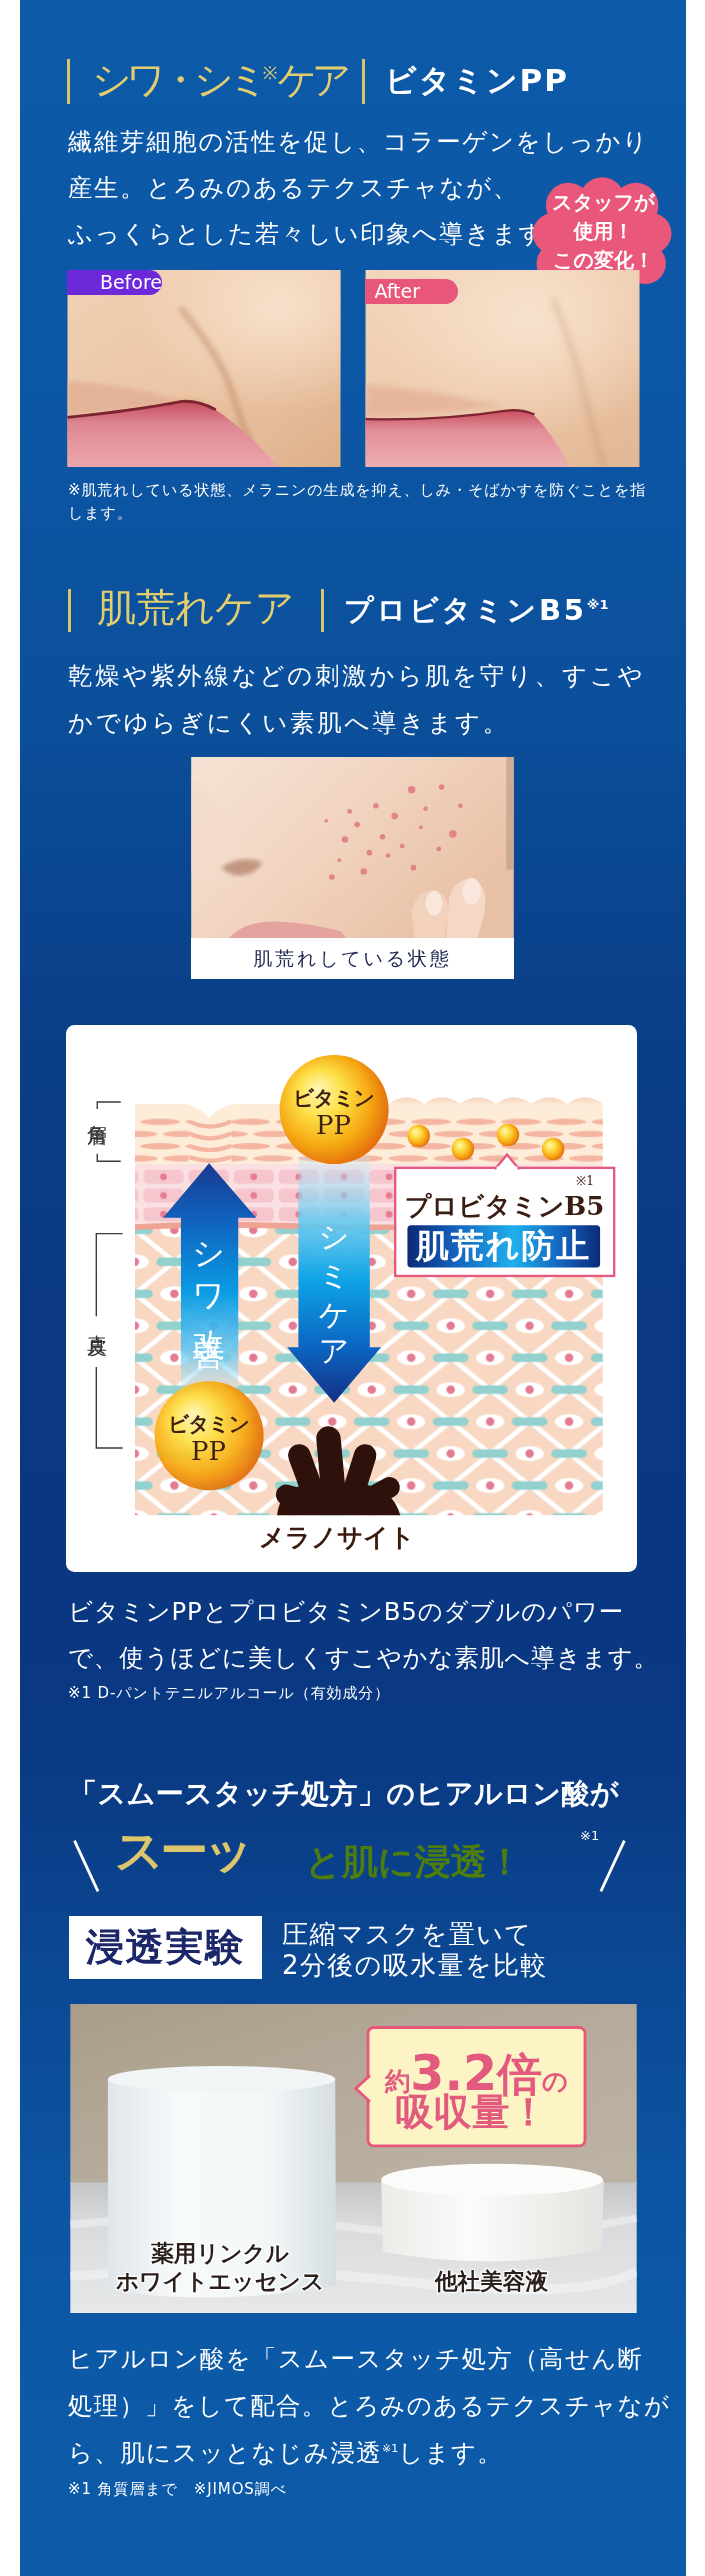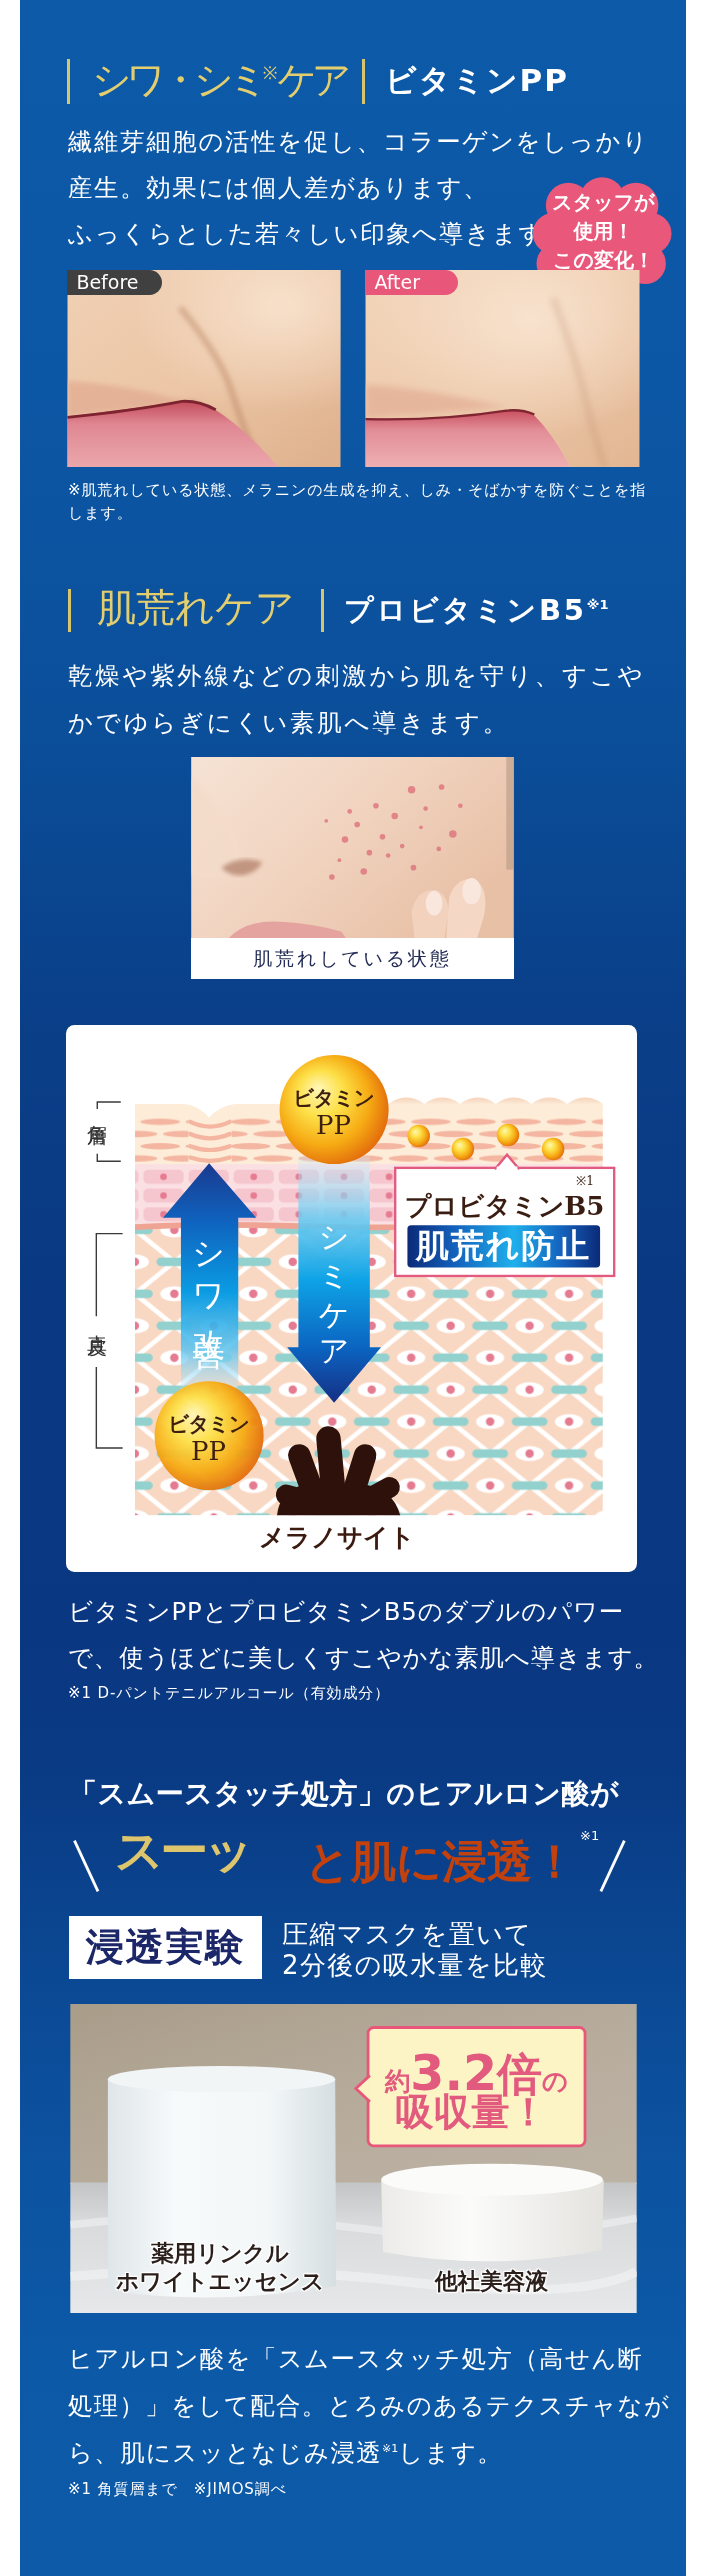--- a/index.html
+++ b/index.html
@@ -42,21 +42,21 @@
 
   <div class="abs bar" style="left:67px;top:59px;height:45px;"></div>
   <div class="abs gold" style="left:92px;top:53px;font-size:39px;line-height:53px;letter-spacing:-5.6px;">
     <span>シワ・シミ</span><span class="sup" style="letter-spacing:0;">※</span><span>ケア</span>
   </div>
   <div class="abs bar" style="left:362px;top:59px;height:45px;"></div>
   <div class="abs ingr" style="left:385px;top:61px;font-size:31px;line-height:38px;letter-spacing:1.9px;">ビタミンPP</div>
 
   <div class="abs lines body26" style="left:68px;top:119px;letter-spacing:1.7px;">
     <div>繊維芽細胞の活性を促し、コラーゲンをしっかり</div>
-    <div>産生。効果には個人差があります、</div>
+    <div>産生。とろみのあるテクスチャなが、</div>
     <div>ふっくらとした若々しい印象へ導きます。</div>
   </div>
 
   <svg class="abs" style="left:529px;top:177px;" width="150" height="127" viewBox="0 0 160 135">
     <g fill="#e9577b">
       <circle cx="42" cy="30" r="24"></circle>
       <circle cx="78" cy="24" r="24"></circle>
       <circle cx="114" cy="30" r="24"></circle>
       <circle cx="130" cy="60" r="22"></circle>
       <circle cx="124" cy="92" r="22"></circle>
@@ -96,21 +96,21 @@
           </filter>
       </defs>
       <rect width="291" height="210" fill="url(#skinB)"></rect>
       <rect width="291" height="210" fill="url(#hlB)"></rect>
       <path d="M120,40 Q165,95 175,130 Q190,175 204,210" stroke="#b5805e" stroke-opacity="0.45" stroke-width="7" fill="none" filter="url(#blurB)"></path>
       <path d="M130,140 Q160,150 200,190" stroke="#b5805e" stroke-opacity="0.35" stroke-width="6" fill="none" filter="url(#blurB)"></path>
       <path d="M0,118 Q60,122 110,136 Q130,140 140,141 L0,156 Z" fill="#e2ad93" opacity="0.8" filter="url(#blurB)"></path>
       <path d="M0,156 Q70,148 122,140 Q140,140 156,148 Q190,170 225,210 L0,210 Z" fill="url(#lipB)"></path>
       <path d="M0,157 Q70,150 122,140 Q140,139 158,149" stroke="#7e2430" stroke-width="3" fill="none"></path>
     </svg>
-    <div class="tag" style="width:95px;background:#404040;">Before</div>
+    <div class="tag" style="width:95px;background:#6d28d9;text-align:right;">Before</div>
   </div>
 
   <div class="abs photo" style="left:365px;top:270px;width:275px;height:197px;">
     <svg width="275" height="197" viewBox="0 0 292 210">
       <defs>
         <linearGradient id="skinA2" x1="0" y1="0" x2="1" y2="1">
           <stop offset="0" stop-color="#f2d5bb"></stop>
           <stop offset="0.5" stop-color="#edc9aa"></stop>
           <stop offset="1" stop-color="#e2b693"></stop>
         </linearGradient>
@@ -127,21 +127,21 @@
             <feGaussianBlur stdDeviation="3.5"></feGaussianBlur>
           </filter>
       </defs>
       <rect width="292" height="210" fill="url(#skinA2)"></rect>
       <rect width="292" height="210" fill="url(#hlA2)"></rect>
       <path d="M200,30 Q225,95 235,140 Q245,180 255,210" stroke="#b5805e" stroke-opacity="0.25" stroke-width="7" fill="none" filter="url(#blurA2)"></path>
       <path d="M0,122 Q70,128 120,140 Q140,144 150,146 L0,158 Z" fill="#e4b098" opacity="0.8" filter="url(#blurA2)"></path>
       <path d="M0,158 Q80,160 150,150 Q168,148 180,155 Q200,175 218,210 L0,210 Z" fill="url(#lipA2)"></path>
       <path d="M0,159 Q80,161 150,150 Q166,148 180,154" stroke="#802632" stroke-width="2.5" fill="none"></path>
     </svg>
-    <div class="tag" style="width:93px;background:#e8577a;">After</div>
+    <div class="tag" style="width:93px;background:#e8577a;margin-top:9px;">After</div>
   </div>
 
   <div class="abs lines note16" style="left:68px;top:479px;">
     <div>※肌荒れしている状態、メラニンの生成を抑え、しみ・そばかすを防ぐことを指</div>
     <div>します。</div>
   </div>
 
   <div class="abs bar" style="left:68px;top:589px;height:43px;"></div>
   <div class="abs gold" style="left:97px;top:584px;font-size:39px;line-height:47px;">肌荒れケア</div>
   <div class="abs bar" style="left:321px;top:589px;height:43px;"></div>
@@ -350,21 +350,21 @@
   </div>
   <div class="abs lines note16" style="left:68px;top:1682px;">※1 D-パントテニルアルコール（有効成分）</div>
 
   <div class="abs" style="left:69px;top:1775px;font-size:28px;line-height:38px;font-weight:bold;letter-spacing:0.5px;white-space:nowrap;color:#ffffff;">「スムースタッチ処方」のヒアルロン酸が</div>
 
   <svg class="abs" style="left:66px;top:1833px;" width="564" height="66" viewBox="0 0 600 70">
     <line x1="9" y1="8" x2="34" y2="62" stroke="#ffffff" stroke-width="3"></line>
     <line x1="594" y1="8" x2="569" y2="62" stroke="#ffffff" stroke-width="3"></line>
   </svg>
   <div class="abs gold" style="left:115px;top:1815px;font-size:48px;line-height:71px;letter-spacing:-3.8px;font-weight:bold;color:#dcc56c;">スーッ</div>
-  <div class="abs" style="left:305px;top:1836px;font-family:'DejaVu Serif','Liberation Serif',serif;font-size:45px;line-height:51px;font-weight:bold;color:#c2410c;white-space:nowrap;">と肌に浸透！</div>
+  <div class="abs" style="left:305px;top:1836px;font-family:'DejaVu Serif','Liberation Serif',serif;font-size:36px;line-height:51px;font-weight:bold;color:#4d7c0f;white-space:nowrap;">と肌に浸透！</div>
   <div class="abs" style="left:580px;top:1828px;font-size:13px;line-height:15px;color:#ffffff;white-space:nowrap;">※1</div>
 
   <div class="abs exp-badge" style="left:69px;top:1916px;width:193px;height:63px;">浸透実験</div>
   <div class="abs lines" style="left:282px;top:1919px;font-size:26px;line-height:31px;letter-spacing:1.4px;">
     <div>圧縮マスクを置いて</div>
     <div>2分後の吸水量を比較</div>
   </div>
 
   <div class="abs photo" style="left:70px;top:2004px;width:567px;height:309px;">
     <svg width="567" height="309" viewBox="0 0 603 329">

